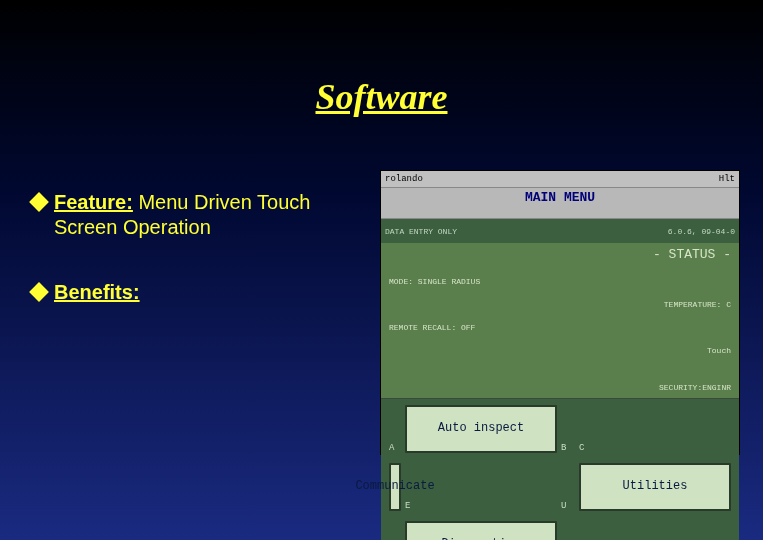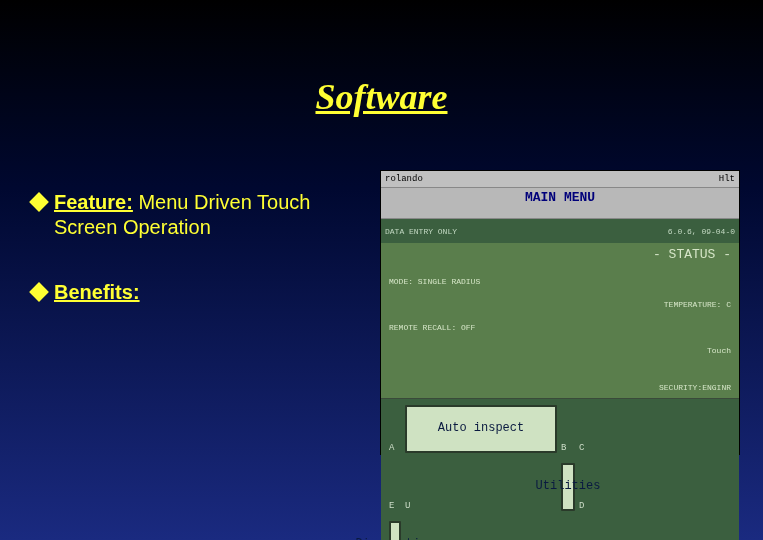--- a/index.html
+++ b/index.html
@@ -174,20 +174,21 @@
       <div></div>
       <div>SECURITY:ENGINR</div>
     </div>
   </div>
   <div class="ss-body">
     <div class="ss-rowlabel">A</div>
     <div class="ss-btn">Auto inspect</div>
     <div class="ss-rowlabel">B</div>
 
     <div class="ss-rowlabel">C</div>
+    <div class="ss-btn">Communicate</div>
     <div class="ss-rowlabel">E</div>
 
     <div class="ss-rowlabel">U</div>
     <div class="ss-btn">Utilities</div>
     <div class="ss-rowlabel">D</div>
     <div class="ss-btn">Diagnostics</div>
   </div>
 </div>
 
 </body></html>

